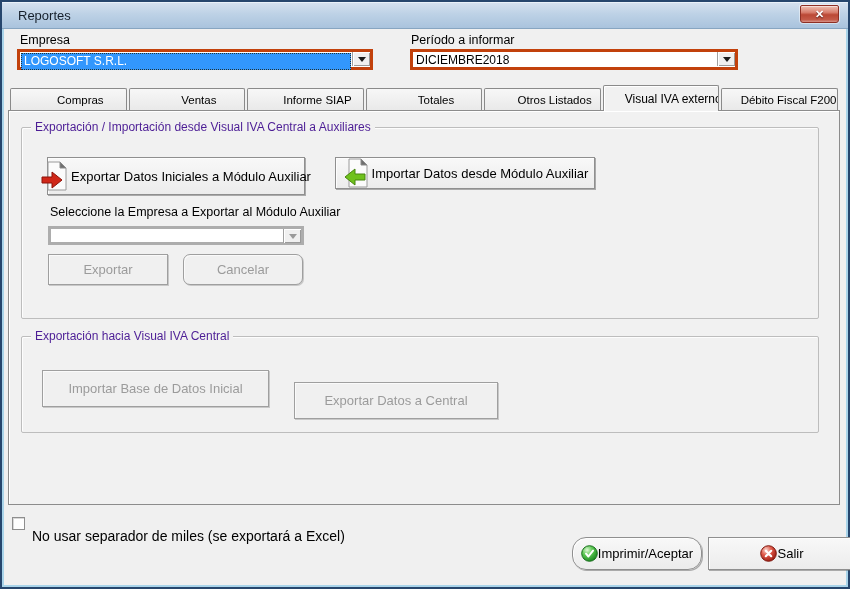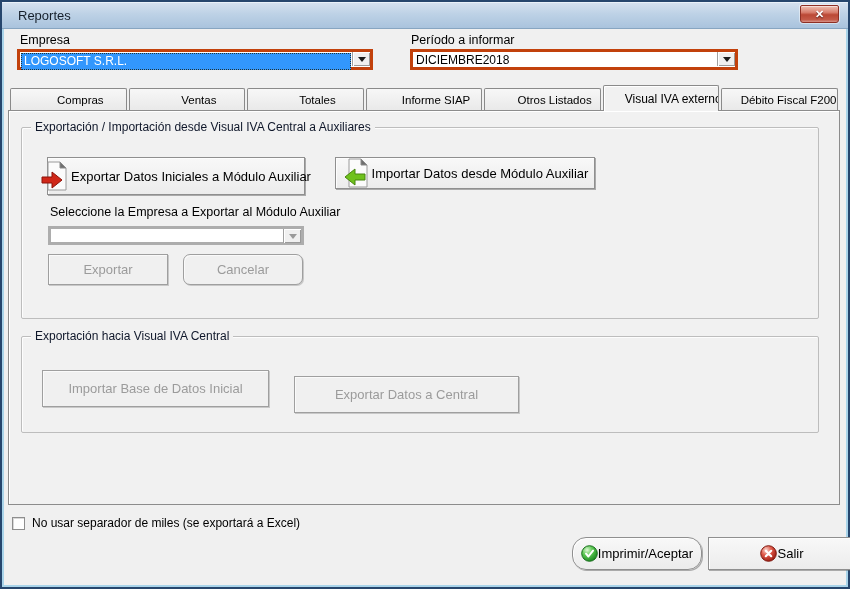--- a/index.html
+++ b/index.html
@@ -76,21 +76,21 @@
     background:#f1f1f1; border:1px solid #8c8c8c;
     box-shadow: inset 1px 1px 0 #ffffff; z-index:1;
   }
   
   .groupbox{
     position:absolute; border:1px solid #bdbdbd; border-radius:2px;
     box-shadow: inset 1px 1px 0 #fdfdfd;
   }
   .groupbox > .gb-title{
     position:absolute; top:-8px; left:9px; background:#f1f1f1;
-    padding:0 4px; font-size:12px; color:#0f172a; white-space:nowrap;
+    padding:0 4px; font-size:12px; color:#4c1d95; white-space:nowrap;
   }
   
   .btn{
     position:absolute; background:linear-gradient(#f8f8f8,#ececec);
     border:1px solid #8f8f8f;
     box-shadow: inset 1px 1px 0 #fdfdfd, 1px 1px 0 rgba(100,100,100,.5);
     display:flex; align-items:center; justify-content:center; gap:0;
     font-size:13px; color:#000; cursor:default; white-space:nowrap;
   }
   .btn.disabled{
@@ -129,22 +129,22 @@
   <div class="combo" style="left:410px; top:49px; width:328px;">
     <div class="field">DICIEMBRE2018</div>
     <div class="arrow-btn">
       <span class="tri"></span>
     </div>
   </div>
 
   <div class="tabstrip">
     <div class="tab">Compras</div>
     <div class="tab">Ventas</div>
+    <div class="tab">Informe SIAP</div>
     <div class="tab">Totales</div>
-    <div class="tab">Informe SIAP</div>
     <div class="tab">Otros Listados</div>
     <div class="tab active">Visual IVA externo</div>
     <div class="tab">Débito Fiscal F2002</div>
   </div>
 
   <div class="panel">
 
     <div class="groupbox" style="left:12px; top:16px; width:798px; height:192px;">
       <span class="gb-title">Exportación / Importación desde Visual IVA Central a Auxiliares</span>
 
@@ -186,28 +186,28 @@
         <span>Cancelar</span>
       </button>
     </div>
 
     <div class="groupbox" style="left:12px; top:225px; width:798px; height:97px;">
       <span class="gb-title">Exportación hacia Visual IVA Central</span>
 
       <button class="btn disabled" style="left:20px; top:33px; width:227px; height:37px;">
         <span>Importar Base de Datos Inicial</span>
       </button>
-      <button class="btn disabled" style="left:272px; top:39px; width:225px; height:37px;text-align:center;">
+      <button class="btn disabled" style="left:272px; top:45px; width:204px; height:37px;text-align:center;">
         <span>Exportar Datos a Central</span>
       </button>
     </div>
   </div>
 
   <div class="checkbox"></div>
-  <span class="lbl" style="left:32px; top:516px; font-size:12px;">No usar separador de miles (se exportará a Excel)</span>
+  <span class="lbl" style="left:32px; top:528px; font-size:14px;">No usar separador de miles (se exportará a Excel)</span>
 
   <button class="btn" style="left:572px; top:537px; width:130px; height:33px;border-radius:14px;">
     <span class="icon">
       <svg width="17" height="17" viewBox="0 0 17 17">
         <defs>
           <radialGradient id="gOk" cx="35%" cy="28%" r="75%">
             <stop offset="0%" stop-color="#dff8d6"></stop>
             <stop offset="45%" stop-color="#5cc853"></stop>
             <stop offset="100%" stop-color="#1d8a22"></stop>
           </radialGradient>

